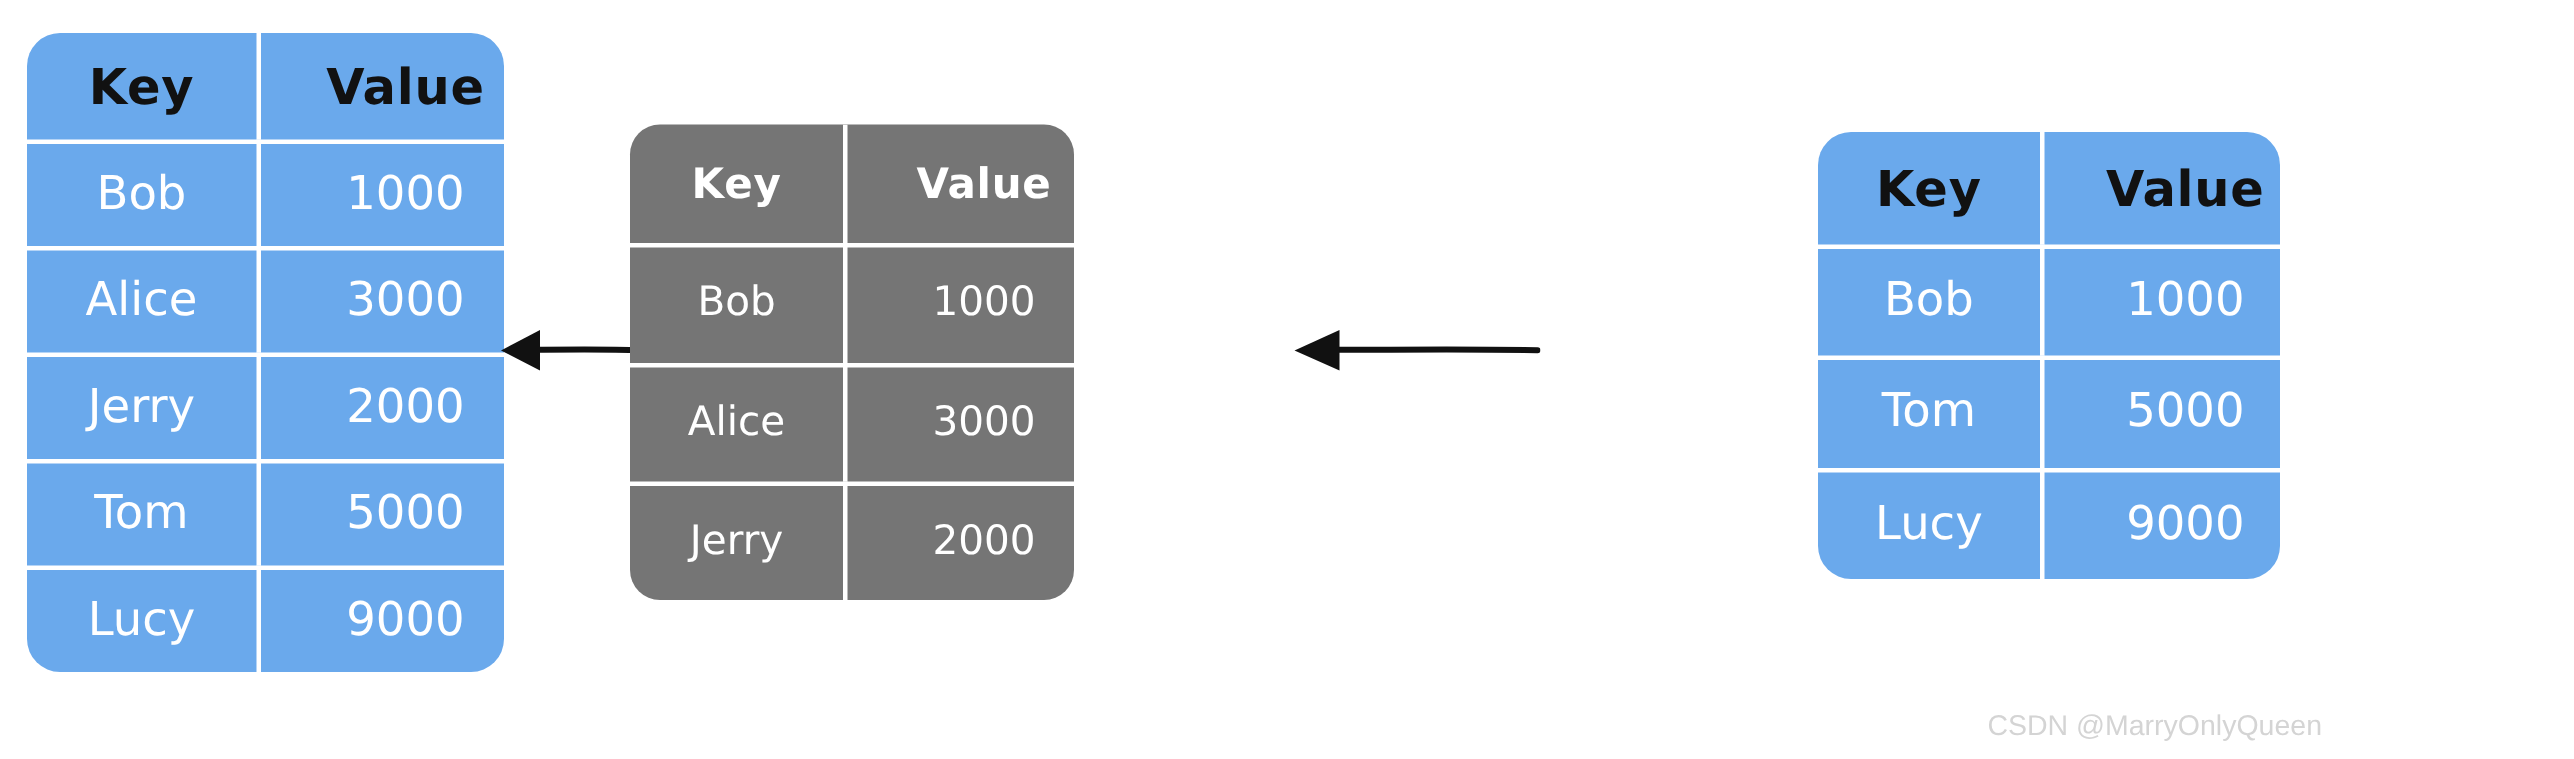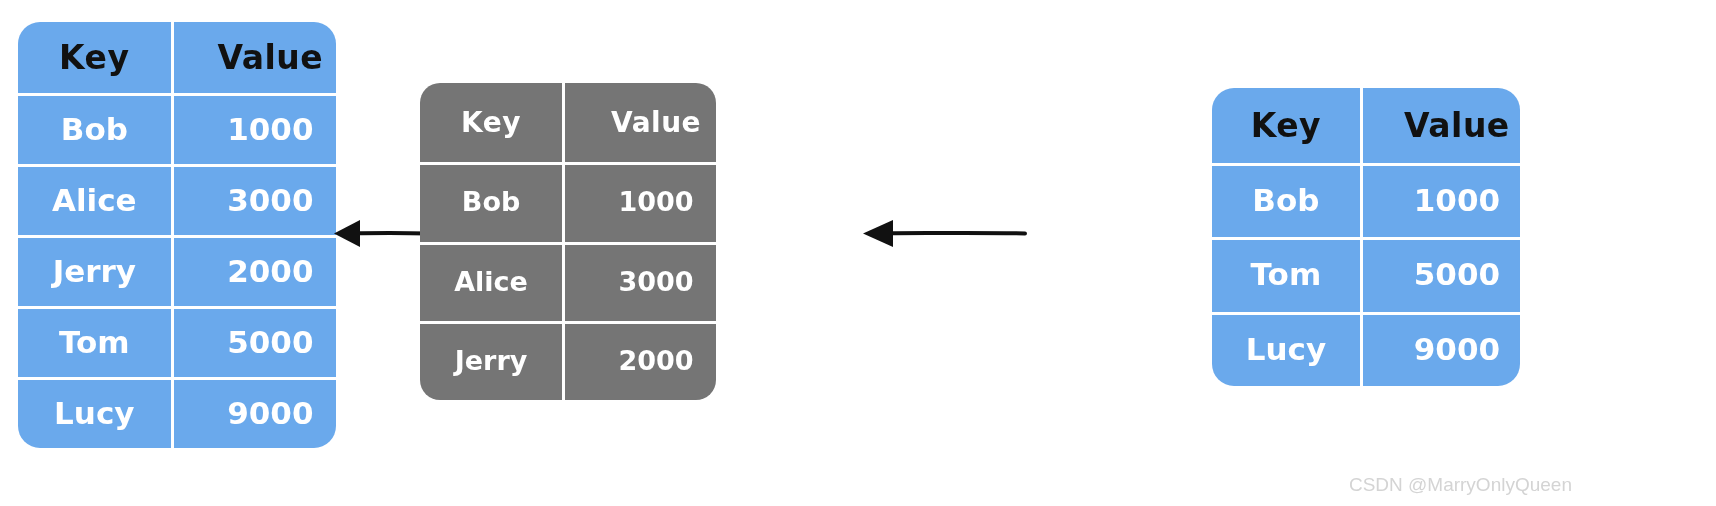--- a/index.html
+++ b/index.html
@@ -60,21 +60,21 @@
   }
 
   .kv-head .kv-cell {
     color: #111111;
     font-weight: 700;
     letter-spacing: 0.5px;
   }
   .kv-table.gray .kv-head .kv-cell { color: #ffffff; }
   .kv-body .kv-cell {
     color: #ffffff;
-    font-weight: 700;
+    font-weight: 400;
   }
 
   
   #table-left { left: 18px; top: 22px; width: 318px; height: 426px; }
   #table-left .kv-head .kv-cell { font-size: 33px; }
   #table-left .kv-body .kv-cell { font-size: 31px; }
 
   
   #table-middle { left: 420px; top: 83px; width: 296px; height: 317px; border-radius: 20px; }
   #table-middle .kv-head .kv-cell { font-size: 28px; }
@@ -101,21 +101,21 @@
   #node-d { left: 1016px; top: 161px; width: 175px; height: 150px; }
 
   
   .arrow { position: absolute; }
   #arrow-mid-to-left { left: 330px; top: 212px; width: 100px; height: 42px; }
   #arrow-d-to-a { left: 855px; top: 212px; width: 172px; height: 42px; }
 
   
   #watermark {
     position: absolute;
-    right: 0;
+    right: 24px;
     bottom: 10px;
     color: #d4d4d4;
     font-size: 19px;
     font-family: "Liberation Sans", sans-serif;
     white-space: nowrap;
   }
 </style>
 </head>
 <body>
 

